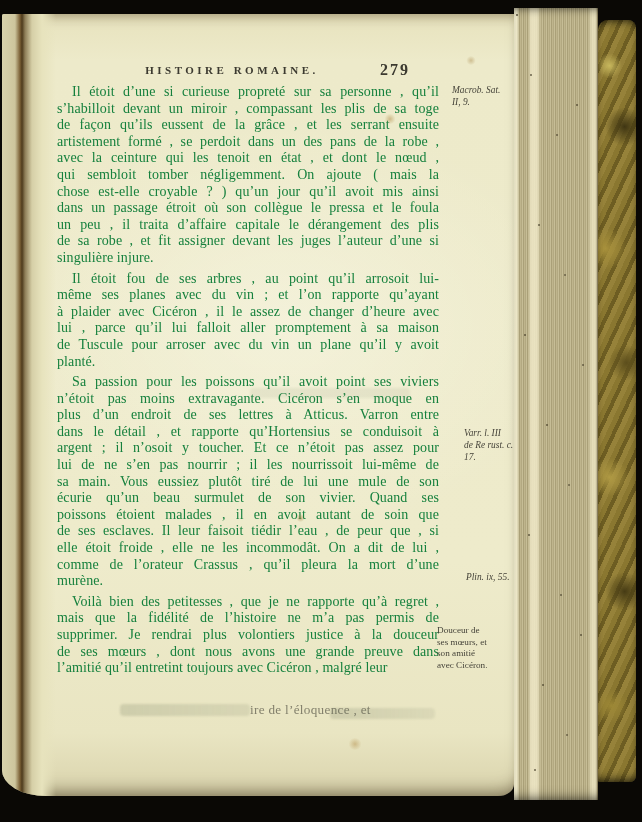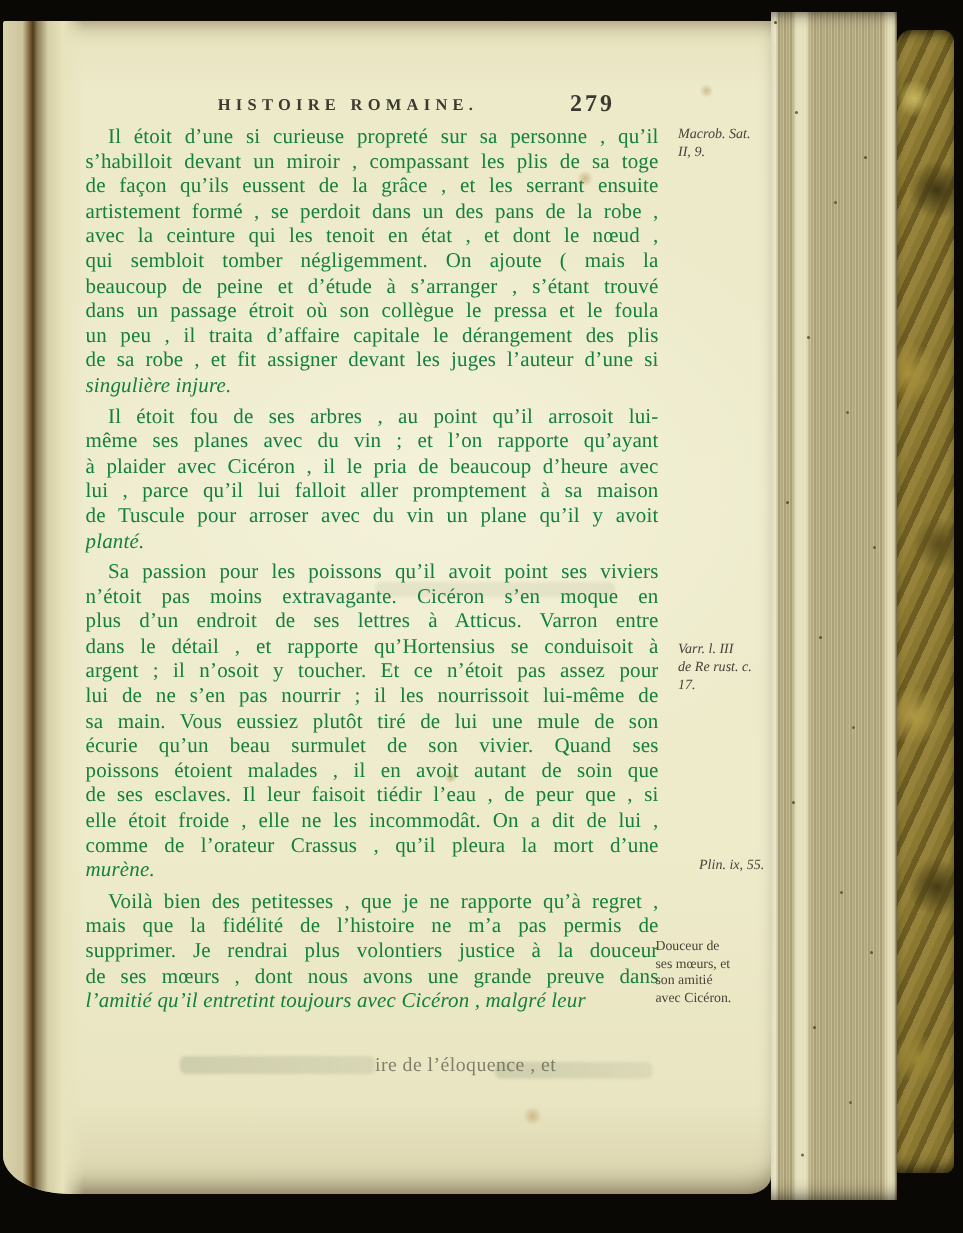--- a/index.html
+++ b/index.html
@@ -69,32 +69,32 @@
   .folio{
     position:absolute;left:380px;top:61px;width:40px;text-align:left;
     font-size:16px;letter-spacing:2px;color:#3c3a30;font-weight:bold;
   }
   .textcol{
     position:absolute;left:57px;top:84px;width:382px;color:#15803d;
     font-size:14px;line-height:16.6px;letter-spacing:.1px;
   }
   .para{margin:0 0 4px 0;}
   .ln{text-align:justify;text-align-last:justify;height:16.6px;overflow:hidden;white-space:nowrap;}
-  .ln.end{text-align-last:left;white-space:normal;font-style:italic;}
+  .ln.end{text-align-last:left;white-space:normal;}
   .ln.indent{text-indent:15px;}
   .faded-line{
     position:absolute;left:250px;top:702px;font-size:13.2px;color:rgba(58,56,46,.6);
     filter:blur(.4px);letter-spacing:.3px;
   }
   
   .mnote{position:absolute;width:76px;color:#46443a;font-size:9.4px;line-height:12px;}
   .mnote .nl{white-space:nowrap;}
   .mnote.cite{font-style:italic;}
   .mn-1{left:452px;top:84px;}
-  .mn-2{left:452px;top:427px;}
+  .mn-2{left:464px;top:427px;}
   .mn-3{left:441px;top:571px;margin-left:25px;}
   .mn-4{left:437px;top:625px;font-size:9.2px;line-height:11.5px;}
   
   .fox{position:absolute;border-radius:50%;pointer-events:none;}
   .fox1{left:384px;top:114px;width:12px;height:10px;background:radial-gradient(circle,rgba(160,115,40,.4),rgba(160,115,40,0) 70%);}
   .fox2{left:296px;top:514px;width:9px;height:8px;background:radial-gradient(circle,rgba(150,105,35,.45),rgba(150,105,35,0) 70%);}
   .fox3{left:348px;top:738px;width:14px;height:12px;background:radial-gradient(circle,rgba(165,120,45,.38),rgba(165,120,45,0) 70%);}
   .fox4{left:466px;top:56px;width:10px;height:9px;background:radial-gradient(circle,rgba(150,110,40,.35),rgba(150,110,40,0) 70%);}
   .bleed{position:absolute;pointer-events:none;filter:blur(1.1px);}
   .bleed1{left:120px;top:704px;width:130px;height:12px;background:linear-gradient(90deg,rgba(110,120,90,.22),rgba(110,120,90,.14));border-radius:4px;}
@@ -117,30 +117,30 @@
   <div class="folio">279</div>
 
   <div class="textcol">
     <div class="para">
       <div class="ln indent">Il étoit d’une si curieuse propreté sur sa personne , qu’il</div>
       <div class="ln">s’habilloit devant un miroir , compassant les plis de sa toge</div>
       <div class="ln">de façon qu’ils eussent de la grâce , et les serrant ensuite</div>
       <div class="ln">artistement formé , se perdoit dans un des pans de la robe ,</div>
       <div class="ln">avec la ceinture qui les tenoit en état , et dont le nœud ,</div>
       <div class="ln">qui sembloit tomber négligemment. On ajoute ( mais la</div>
-      <div class="ln">beaucoup de peine et d’étude à s’arranger , s’étant trouvé</div>
+      <div class="ln">chose est-elle croyable ? ) qu’un jour qu’il avoit mis ainsi</div>
       <div class="ln">dans un passage étroit où son collègue le pressa et le foula</div>
       <div class="ln">un peu , il traita d’affaire capitale le dérangement des plis</div>
       <div class="ln">de sa robe , et fit assigner devant les juges l’auteur d’une si</div>
       <div class="ln end">singulière injure.</div>
     </div>
     <div class="para">
       <div class="ln indent">Il étoit fou de ses arbres , au point qu’il arrosoit lui-</div>
       <div class="ln">même ses planes avec du vin ; et l’on rapporte qu’ayant</div>
-      <div class="ln">à plaider avec Cicéron , il le pria de beaucoup d’heure avec</div>
+      <div class="ln">à plaider avec Cicéron , il le assez de changer d’heure avec</div>
       <div class="ln">lui , parce qu’il lui falloit aller promptement à sa maison</div>
       <div class="ln">de Tuscule pour arroser avec du vin un plane qu’il y avoit</div>
       <div class="ln end">planté.</div>
     </div>
     <div class="para">
       <div class="ln indent">Sa passion pour les poissons qu’il avoit point ses viviers</div>
       <div class="ln">n’étoit pas moins extravagante. Cicéron s’en moque en</div>
       <div class="ln">plus d’un endroit de ses lettres à Atticus. Varron entre</div>
       <div class="ln">dans le détail , et rapporte qu’Hortensius se conduisoit à</div>
       <div class="ln">argent ; il n’osoit y toucher. Et ce n’étoit pas assez pour</div>

